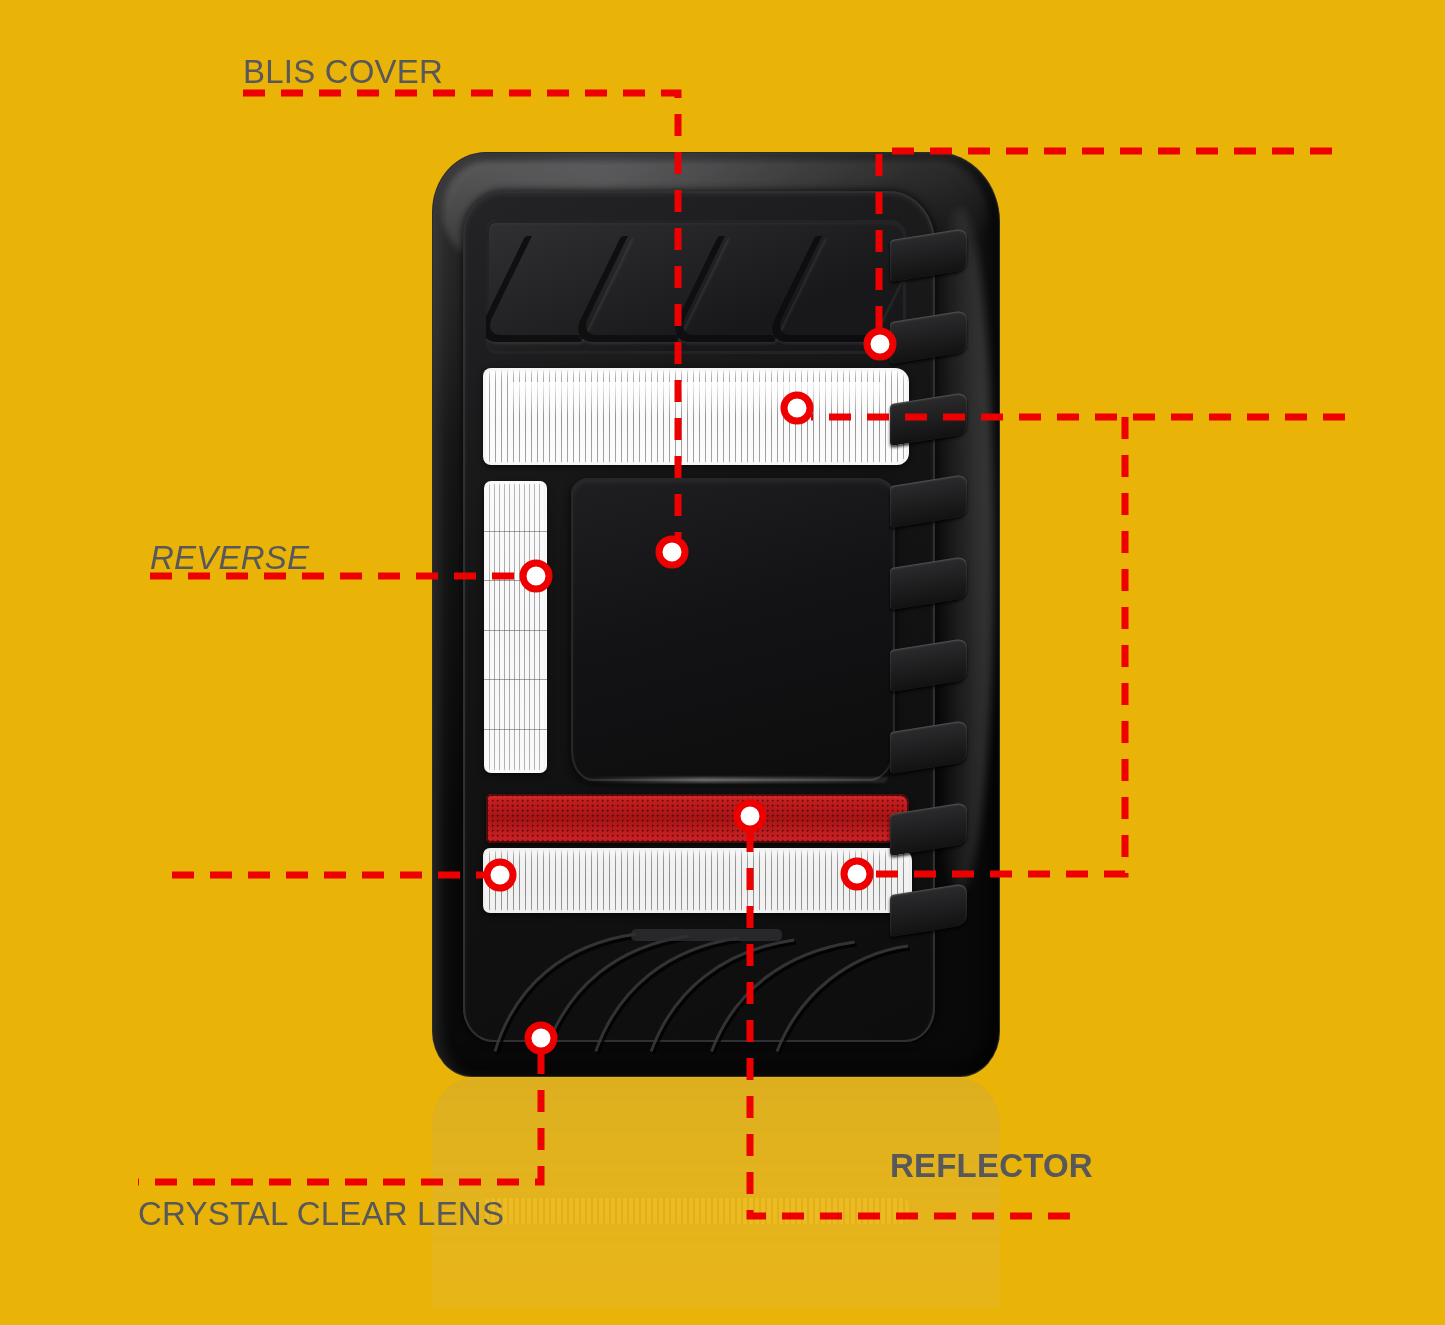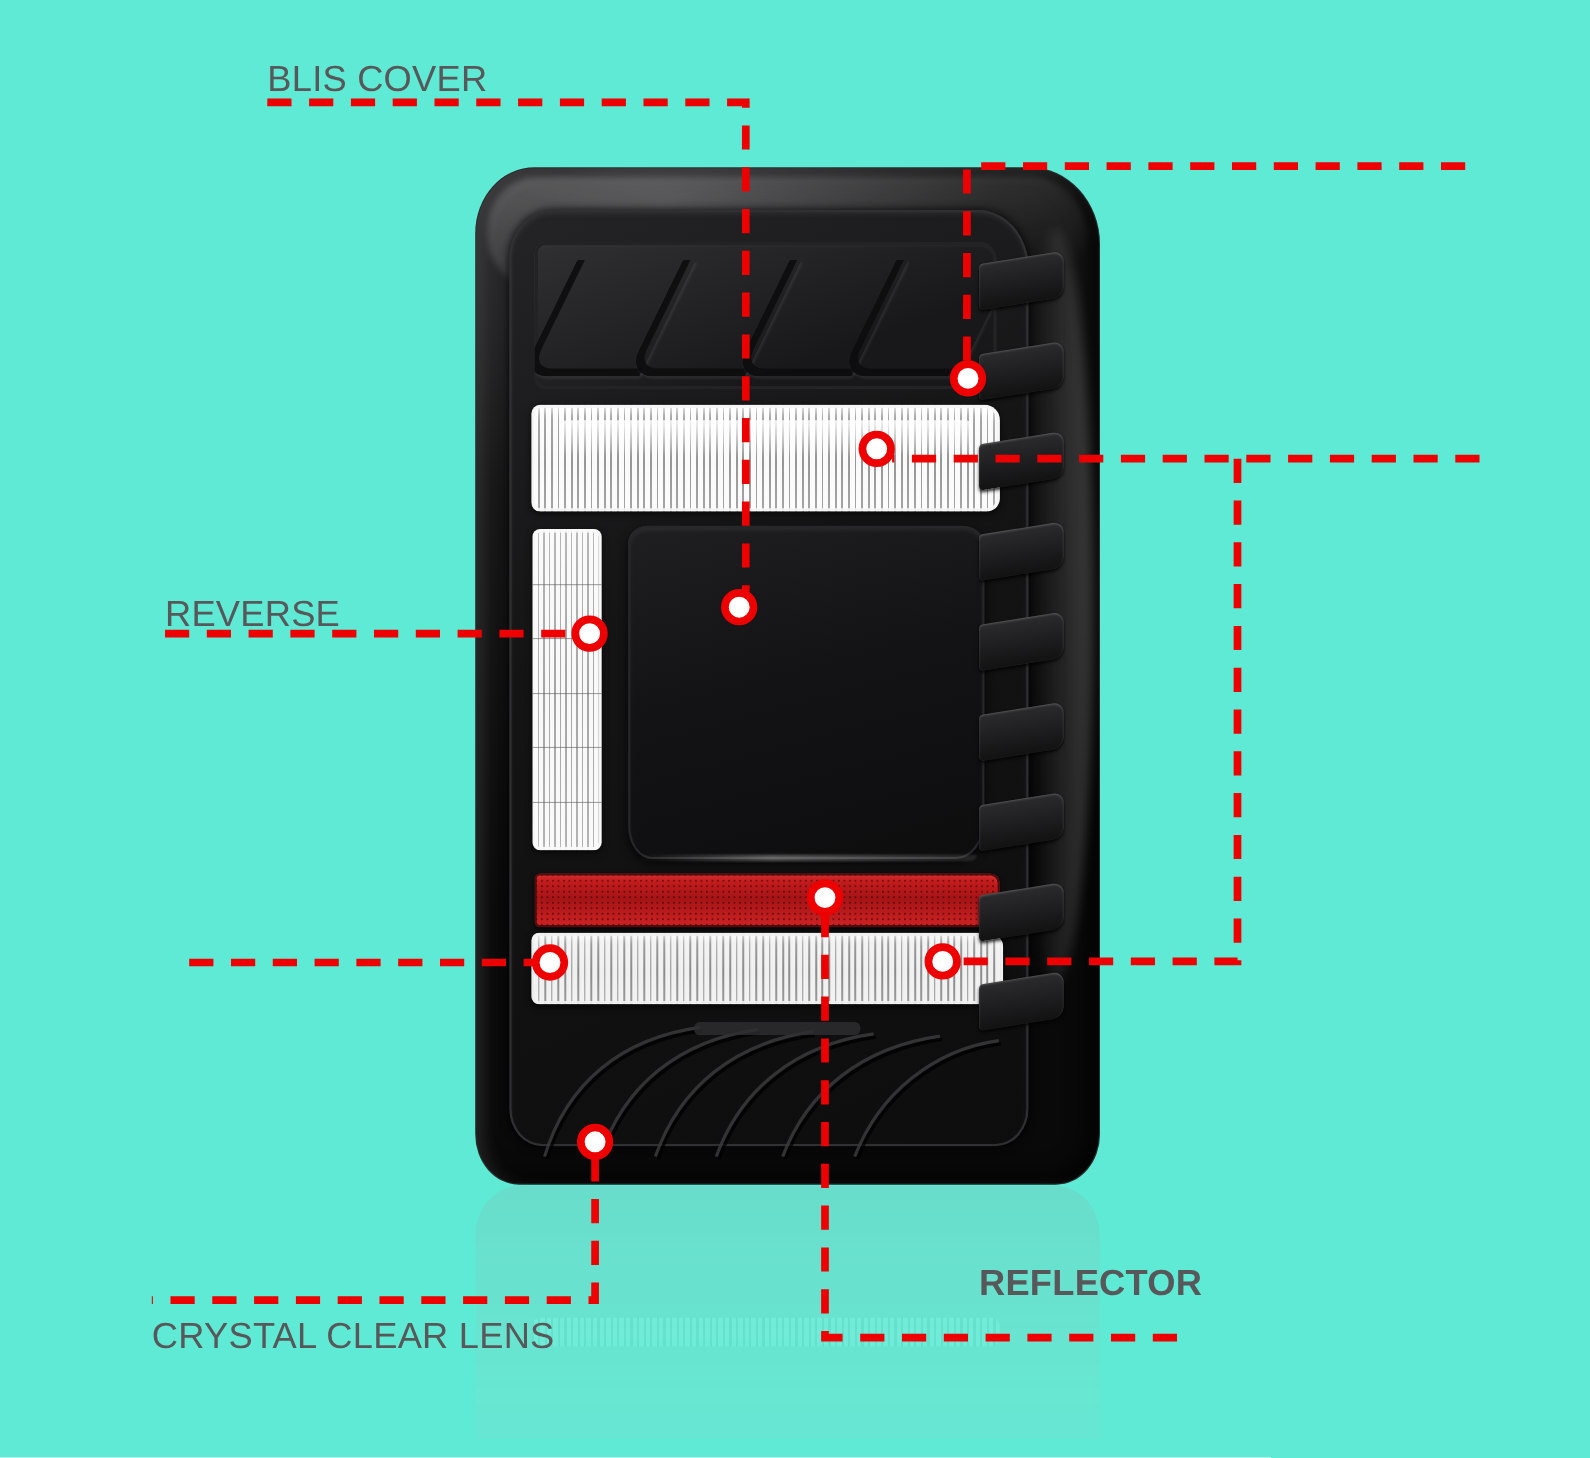--- a/index.html
+++ b/index.html
@@ -8,21 +8,21 @@
     padding: 0;
     background: #ffffff;
   }
   body {
     font-family: "Liberation Sans", "DejaVu Sans", sans-serif;
   }
   #stage {
     position: relative;
     width: 1445px;
     height: 1325px;
-    background: #5eead4;
+    background: #eab308;
     overflow: hidden;
   }
 
   
   .label {
     position: absolute;
     color: #58585a;
     font-size: 33px;
     line-height: 39px;
     letter-spacing: 0.2px;
@@ -380,20 +380,20 @@
       </g>
       <g>
         <circle cx="750" cy="816" r="13" fill="#ffffff" stroke="#ee0000" stroke-width="7"></circle>
       </g>
     </svg>
 
   <div class="label" style="left:243px; top:52px;">BLIS COVER</div>
 
 
 
-  <div class="label" style="left:150px; top:538px;">REVERSE</div>
+  <div class="label" style="left:150px; top:538px;font-style:italic;">REVERSE</div>
 
 
   <div class="label" style="left:138px; top:1194px;">CRYSTAL CLEAR LENS</div>
 
   <div class="label" style="left:890px; top:1146px;font-weight:bold;">REFLECTOR</div>
 
 </div>
 
 </body></html>

